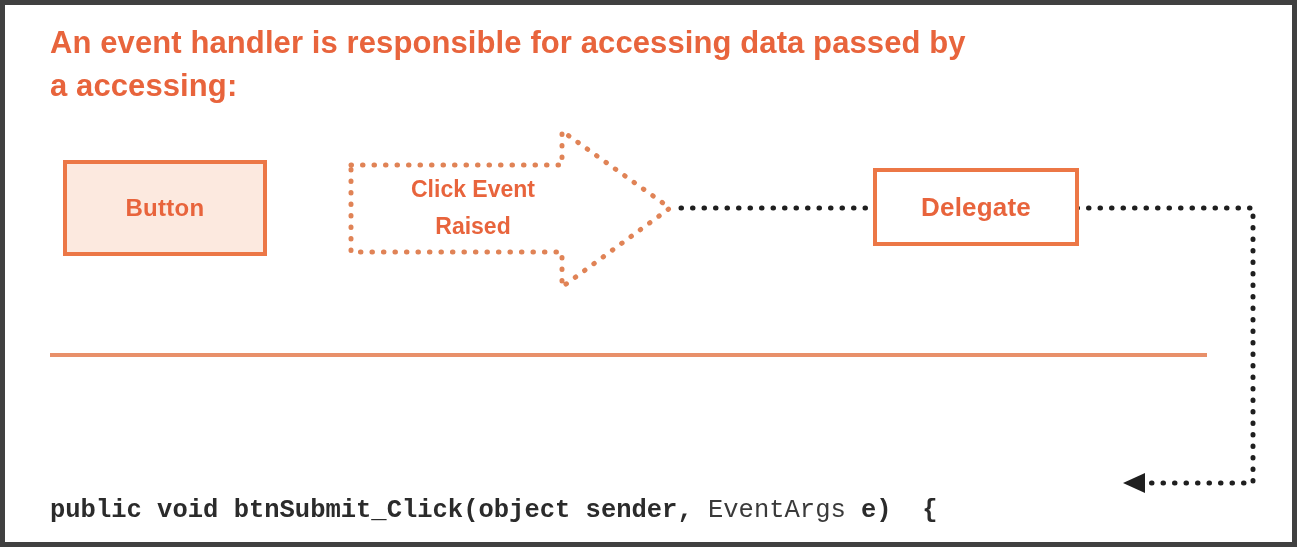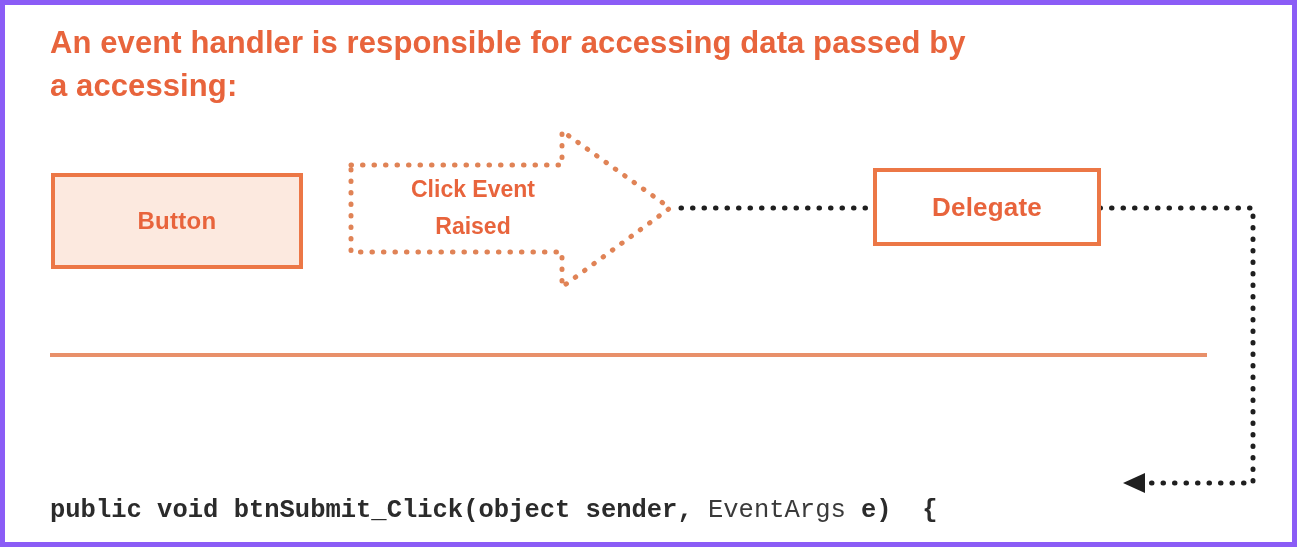--- a/index.html
+++ b/index.html
@@ -10,21 +10,21 @@
   }
   body {
     font-family: "Liberation Sans", sans-serif;
   }
   #slide {
     position: relative;
     width: 1297px;
     height: 547px;
     background: #ffffff;
     box-sizing: border-box;
-    border: 5px solid #8b5cf6;
+    border: 5px solid #404040;
     overflow: hidden;
   }
   #svg-layer {
     position: absolute;
     left: 0;
     top: 0;
     width: 1297px;
     height: 547px;
     pointer-events: none;
   }
@@ -39,46 +39,45 @@
     font-family: "Liberation Sans", sans-serif;
     font-weight: bold;
     font-size: 31px;
     line-height: 43px;
     letter-spacing: 0.1px;
   }
 
   
   #button-node {
     position: absolute;
-    left: 46px;
+    left: 58px;
     top: 155px;
-    width: 252px;
+    width: 204px;
     height: 96px;
     background: #fce9df;
     border: 4px solid #ec7746;
     box-sizing: border-box;
     display: flex;
     align-items: center;
     justify-content: center;
-    margin-top: 13px;
   }
   #button-node .node-label {
     color: #e8643c;
     font-family: "Liberation Sans", sans-serif;
     font-weight: bold;
     font-size: 24px;
     letter-spacing: 0.3px;
   }
 
   
   #delegate-node {
     position: absolute;
     left: 868px;
     top: 163px;
-    width: 228px;
+    width: 206px;
     height: 78px;
     background: #ffffff;
     border: 4px solid #ec7746;
     box-sizing: border-box;
     display: flex;
     align-items: center;
     justify-content: center;
   }
   #delegate-node .node-label {
     color: #e8643c;

